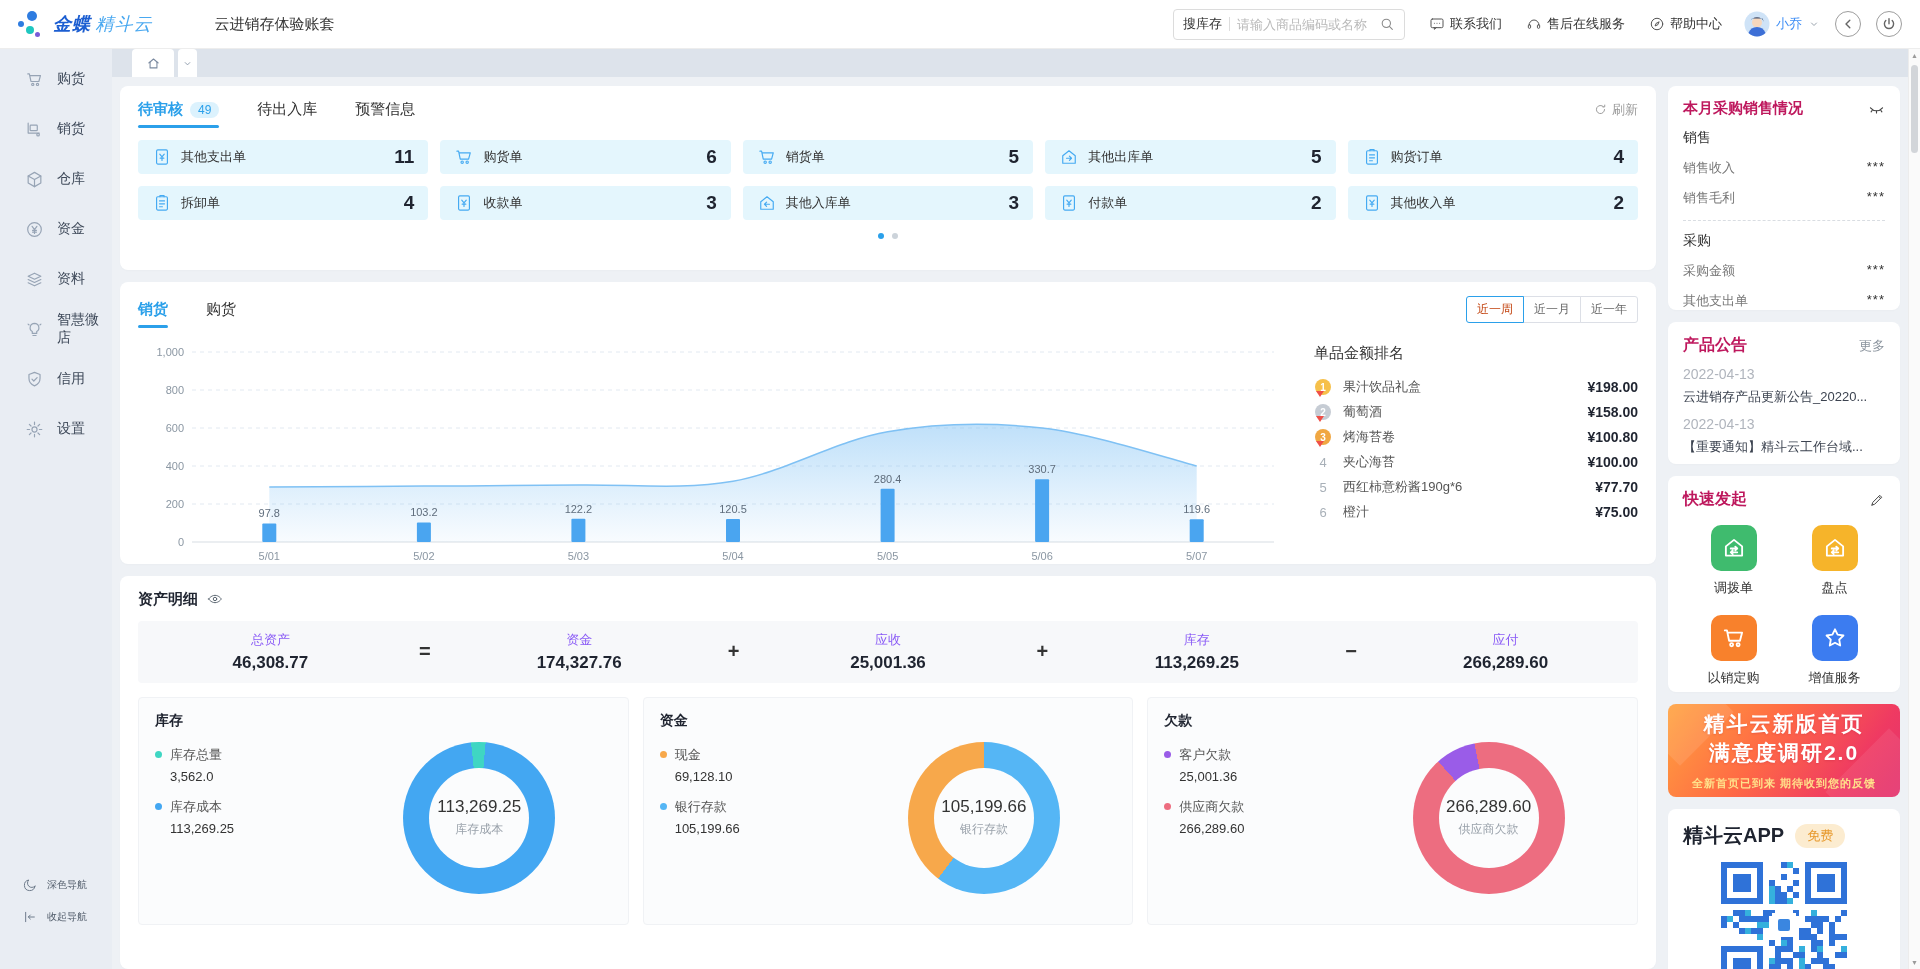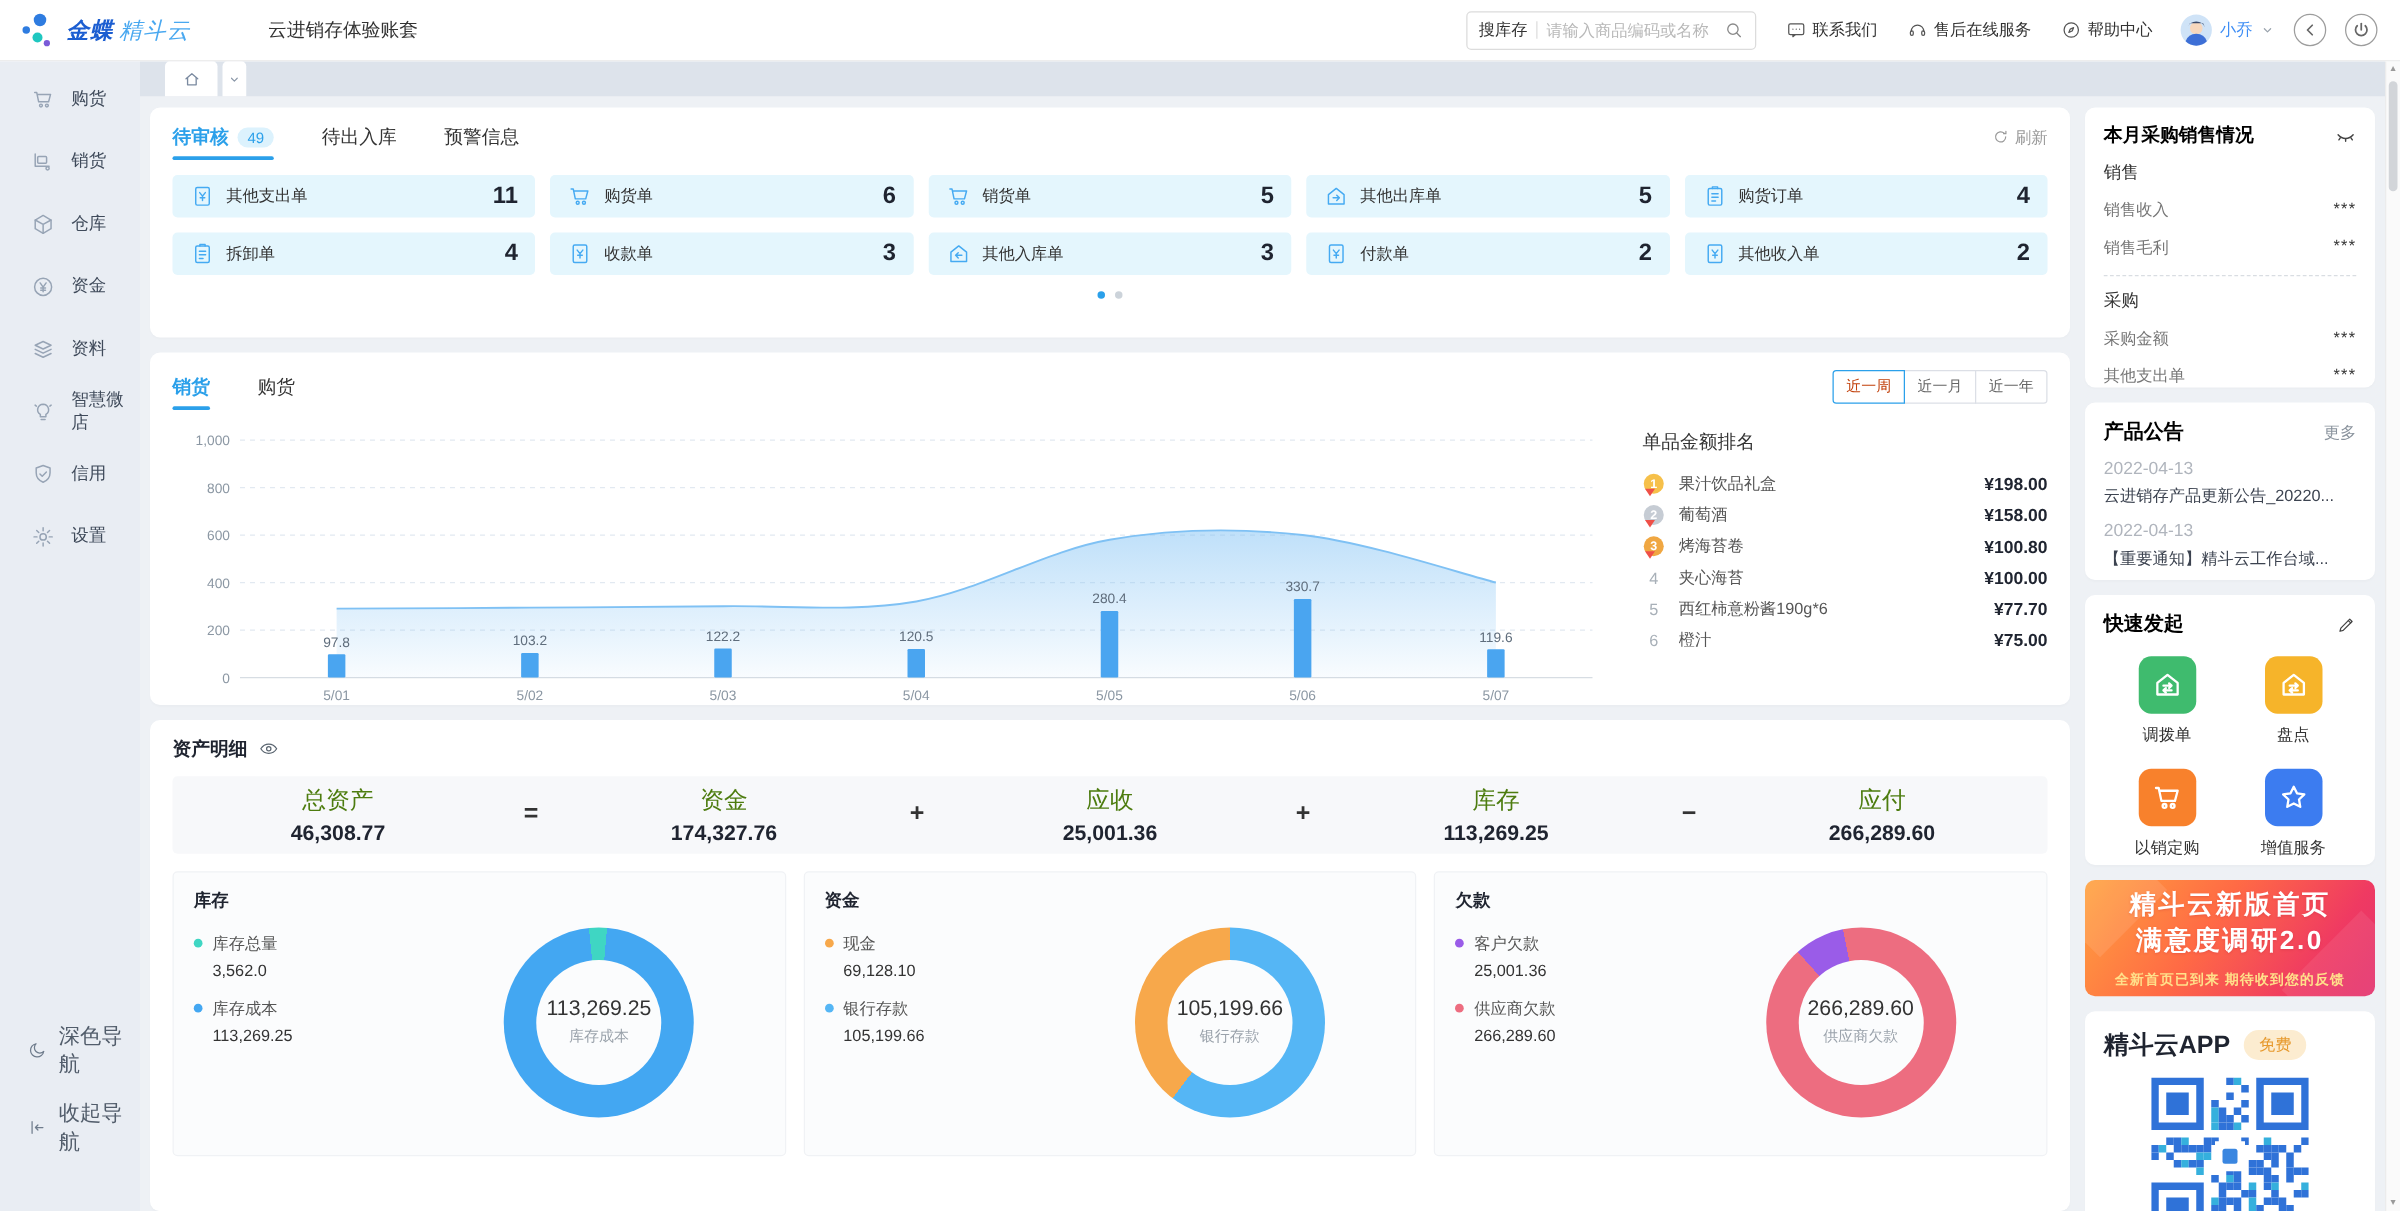--- a/index.html
+++ b/index.html
@@ -40,21 +40,21 @@
     display:flex; align-items:center; justify-content:center; color:#666; margin-left:15px; cursor:pointer;}
 
   
   .below { flex:1; display:flex; min-height:0; }
   .sidebar { width:112px; background:#e9edf3; display:flex; flex-direction:column;
     padding-top:5px; flex-shrink:0; }
   .side-item { height:50px; display:flex; align-items:center; gap:13px; padding-left:25px;
     font-size:14px; color:#3f4a5a; cursor:pointer; }
   .side-item .ic { color:#97a4b5; display:flex; }
   .side-footer { margin-top:auto; padding:0 0 44px 22px; display:flex; flex-direction:column; gap:16px; }
-  .side-fitem { display:flex; align-items:center; gap:9px; font-size:17px; color:#525d6b; cursor:pointer; }
+  .side-fitem { display:flex; align-items:center; gap:9px; font-size:10px; color:#525d6b; cursor:pointer; }
   .side-fitem .ic { color:#6f7c8c; display:flex; }
 
   .content { flex:1; display:flex; flex-direction:column; min-width:0; }
   .tabstrip { height:28px; background:#dde3eb; display:flex; align-items:stretch;
     padding-left:20px; gap:4px; flex-shrink:0; }
   .home-tab { width:42px; background:#fff; border-radius:4px 4px 0 0; display:flex;
     align-items:center; justify-content:center; color:#7b8aa0; cursor:pointer; }
   .tab-dd { width:19px; background:#fff; border-radius:4px 4px 0 0; display:flex;
     align-items:center; justify-content:center; color:#8a97a8; cursor:pointer; }
 
@@ -110,21 +110,21 @@
   .rk-amt { font-size:14px; font-weight:bold; color:#1f2430; }
 
   
   .assets-panel { height:417px; padding:14px 18px; }
   .assets-title-row { display:flex; align-items:center; gap:9px; }
   .assets-title { font-size:15px; font-weight:bold; color:#1f2430; }
   .eye { color:#5a6570; display:flex; cursor:pointer;}
   .equation { margin-top:12px; background:#f7f8fa; border-radius:4px; height:62px;
     display:flex; align-items:center; }
   .eq-item { flex:1; text-align:center; }
-  .eq-label { font-size:19px; color:#4d7c0f; }
+  .eq-label { font-size:13px; color:#8b5cf6; }
   .eq-value { font-size:17px; font-weight:bold; color:#1f2430; margin-top:4px; }
   .eq-op { width:44px; text-align:center; font-size:20px; font-weight:bold; color:#333; }
   .asset-cards { display:grid; grid-template-columns:repeat(3,1fr); gap:14px; margin-top:14px; }
   .acard { background:#fbfcfd; border:1px solid #f0f2f5; border-radius:4px; padding:14px 16px;
     height:228px; }
   .acard-title { font-size:14px; font-weight:bold; color:#1f2430; }
   .acard-body { display:flex; margin-top:8px; }
   .legend { width:42%; display:flex; flex-direction:column; gap:14px; padding-top:8px; }
   .lg-label { font-size:13px; color:#555; display:flex; align-items:center; }
   .dot2 { display:inline-block; width:7px; height:7px; border-radius:50%; margin-right:8px; flex-shrink:0;}
@@ -132,21 +132,21 @@
   .donut-wrap { flex:1; display:flex; justify-content:center; }
   .donut { width:152px; height:152px; border-radius:50%; position:relative; margin-top:4px;}
   .hole { position:absolute; inset:26px; border-radius:50%; background:#fbfcfd;
     display:flex; flex-direction:column; align-items:center; justify-content:center; }
   .hv { font-size:17px; color:#333; }
   .hl { font-size:12px; color:#9aa2ab; margin-top:4px; }
 
   
   .rp { padding:13px 15px; }
   .rp-head { display:flex; align-items:center; justify-content:space-between; }
-  .rp-title { font-size:15px; font-weight:bold; color:#000000; }
+  .rp-title { font-size:15px; font-weight:bold; color:#be185d; }
   .rp-title.big { font-size:16px; }
   .eye-closed { color:#444; display:flex; cursor:pointer; }
   .month-panel { height:224px; }
   .msec-head { font-size:14px; color:#333; margin-top:11px; }
   .mrow { display:flex; justify-content:space-between; font-size:13px; margin-top:12px; }
   .mrow .l { color:#777; } .mrow .v { color:#333; letter-spacing:1px;}
   .mdivider { border-top:1px dashed #d9dde2; margin:13px 0 0; }
   .ann-panel { height:142px; }
   .more { font-size:13px; color:#8a939d; cursor:pointer; }
   .ann-date { font-size:14px; color:#b0b5bd; margin-top:10px; }

